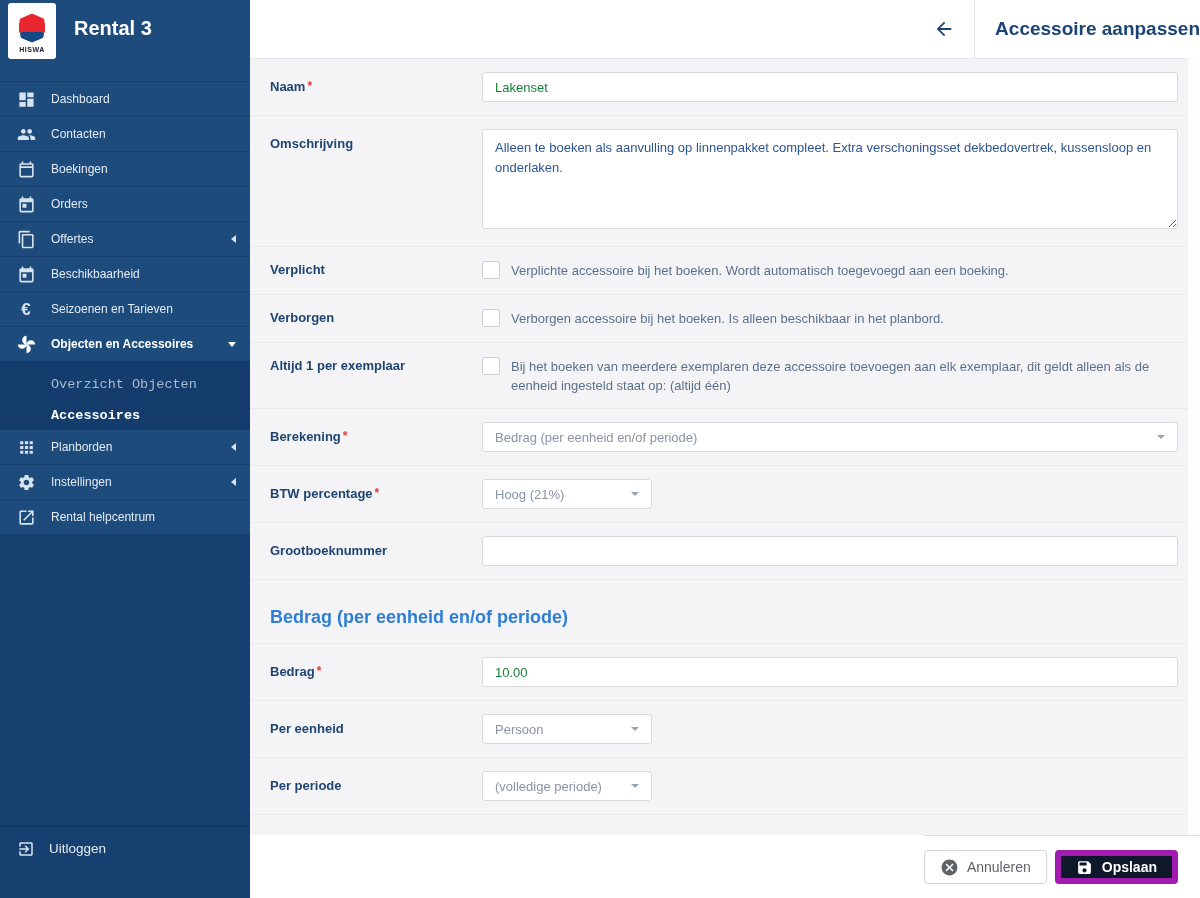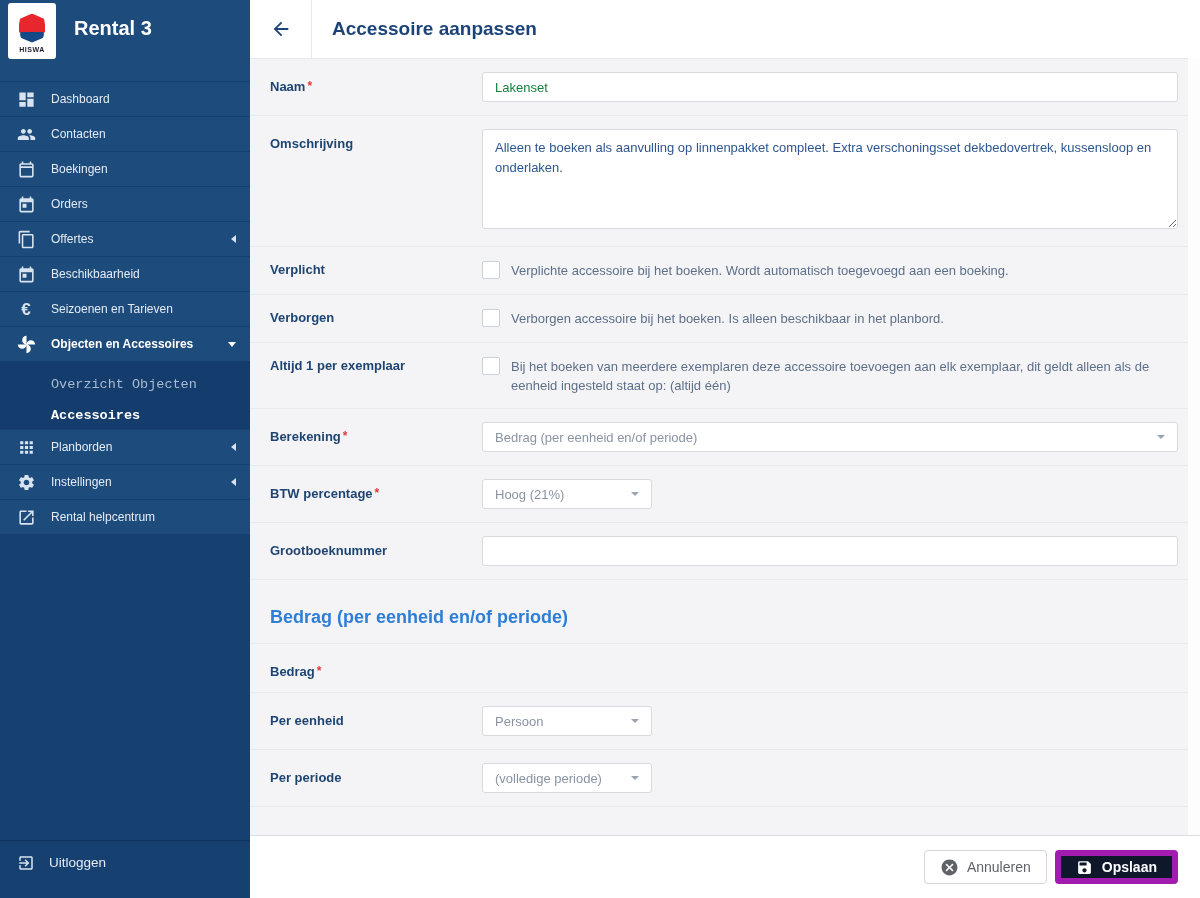--- a/index.html
+++ b/index.html
@@ -28,27 +28,27 @@
   .sb-item.active-parent .lbl { font-weight:bold; color:#fff; }
   .sb-item.active-parent .icon svg { fill:#fff; }
   .euro-glyph { font-size:17px; color:#d9e3ef; font-weight:bold; line-height:1; }
   .caret-left { width:0; height:0; border-top:4px solid transparent; border-bottom:4px solid transparent; border-right:5px solid #d9e3ef; }
   .caret-down-w { width:0; height:0; border-left:4px solid transparent; border-right:4px solid transparent; border-top:5px solid #fff; }
   .sb-submenu { background:#143c6c; flex-shrink:0; padding-bottom:6px; }
   .sb-subitem { height:31px; display:flex; align-items:flex-end; padding-left:51px; cursor:pointer;font-family:Liberation Mono, monospace; }
   .sb-subitem .lbl { font-size:13.5px; color:#a9bbd1; }
   .sb-subitem.active .lbl { font-weight:bold; color:#fff; }
   .sb-filler { flex:1; background:#16406f; }
-  .sb-logout { height:58px; background:#16406f; border-top:1px solid #0f3460; display:flex; align-items:flex-start; padding:12px 16px 18px; flex-shrink:0; cursor:pointer; }
+  .sb-logout { height:72px; background:#16406f; border-top:1px solid #0f3460; display:flex; align-items:flex-start; padding:12px 16px 18px; flex-shrink:0; cursor:pointer; }
   .sb-logout .icon { width:20px; height:20px; margin-right:13px; display:flex; align-items:center; justify-content:center; }
   .sb-logout .icon svg { width:18px; height:18px; fill:#d9e3ef; }
   .sb-logout .lbl { font-size:13.5px; color:#e4ebf4; padding-top:2px; }
 
   
-  .main { flex:1; display:flex; flex-direction:column; height:898px; background:#fff; }
+  .main { flex:1; display:flex; flex-direction:column; height:898px; background:#fff;align-items:flex-end; }
   .header { height:58px; background:#fff; display:flex; align-items:stretch; flex-shrink:0; }
   .back-btn { width:61px; display:flex; align-items:center; justify-content:center; cursor:pointer; }
   .back-btn svg { width:22px; height:22px; fill:#1c4377; }
   .header-divider { width:1px; background:#e7e7ec; }
   .header-title { font-size:19px; font-weight:bold; color:#1c4377; align-self:center; padding-left:20px; }
 
   .content-wrap { flex:1; display:flex; background:#fff; overflow:hidden; }
   .content { width:calc(100% - 12px); background:#f4f4f6; border-top:1px solid #e8e8ec; }
   .scroll-gutter { width:12px; background:#fdfdfd; }
 
@@ -292,20 +292,23 @@
           <input class="txt-input" type="text" value="" style="">
         </div>
       </div>
 
       <div class="section-head">
         <h2>Bedrag (per eenheid en/of periode)</h2>
       </div>
 
       <div class="row">
         <div class="row-label"><span>Bedrag</span><span class="req">*</span></div>
+        <div class="row-field">
+          <input class="txt-input" type="text" value="10.00" style="">
+        </div>
       </div>
 
       <div class="row">
         <div class="row-label"><span>Per eenheid</span></div>
         <div class="row-field">
           <div class="select small">
             <span class="sel-text">Persoon</span>
             <span class="caret-down"></span>
           </div>
         </div>

